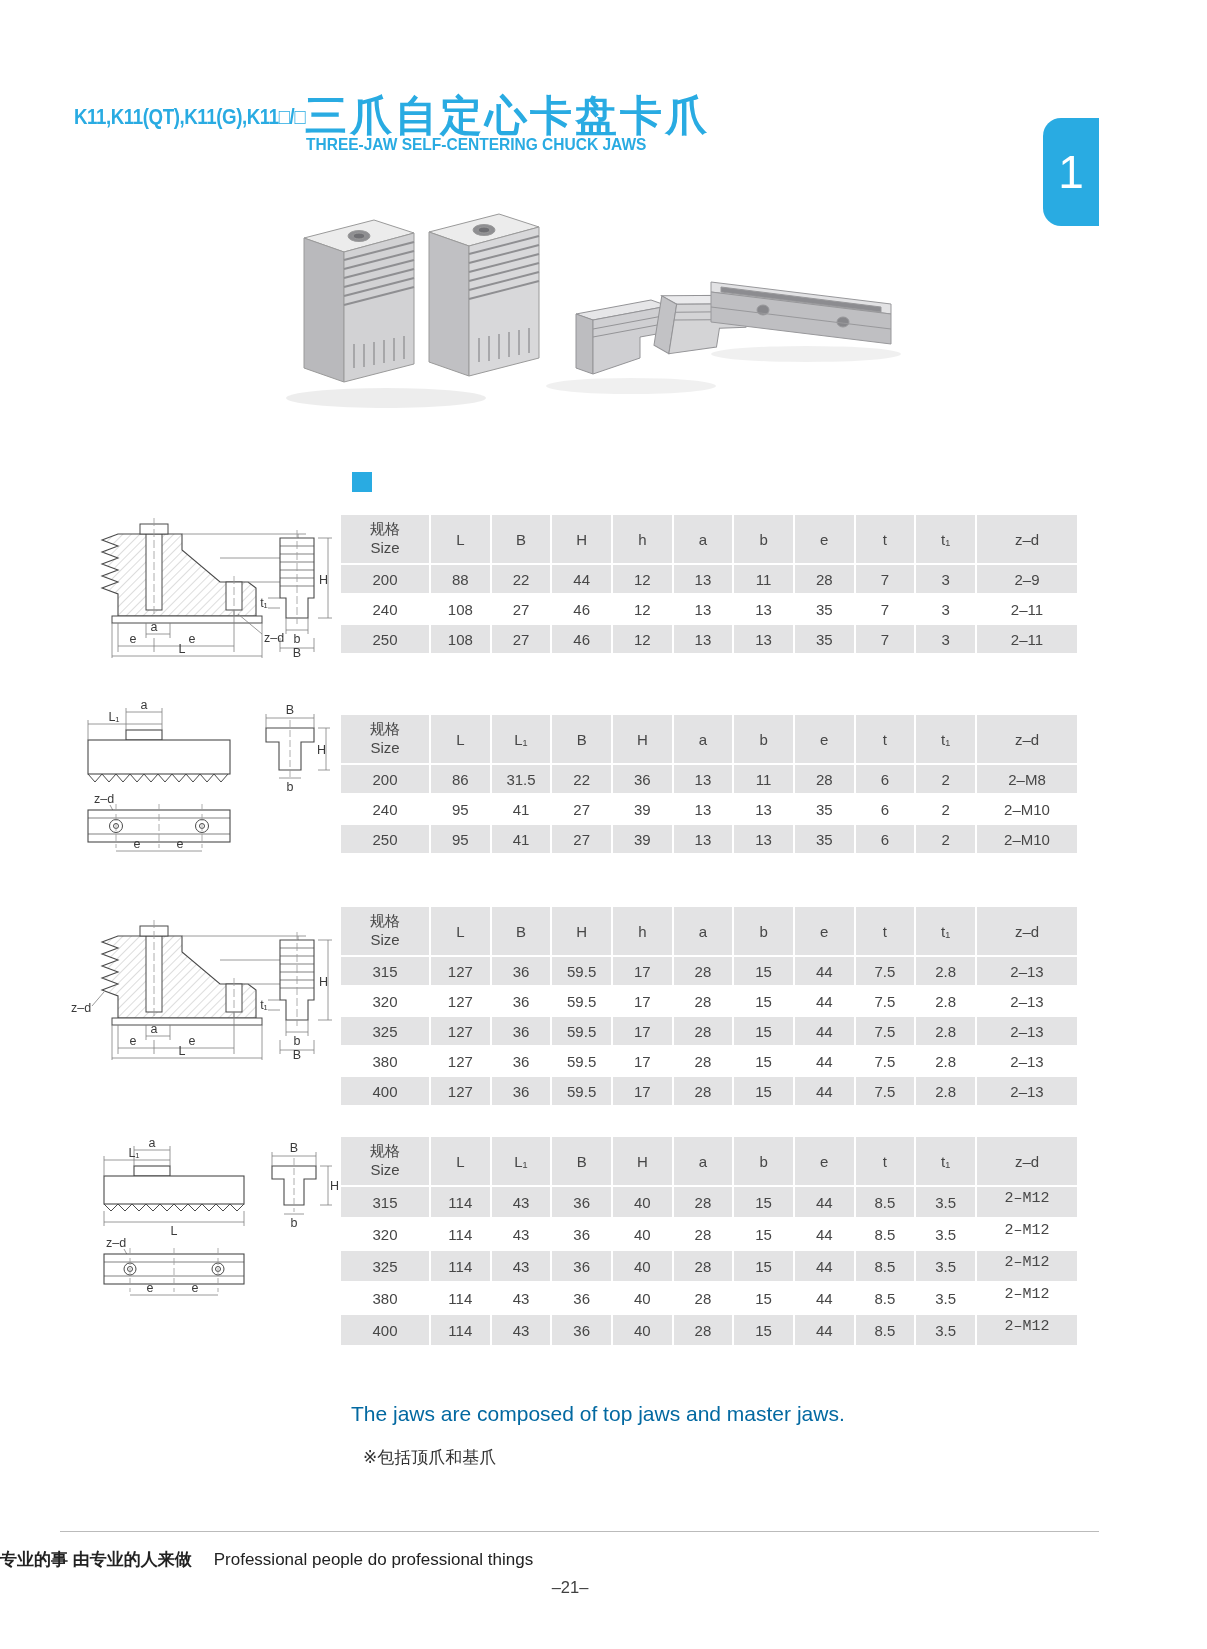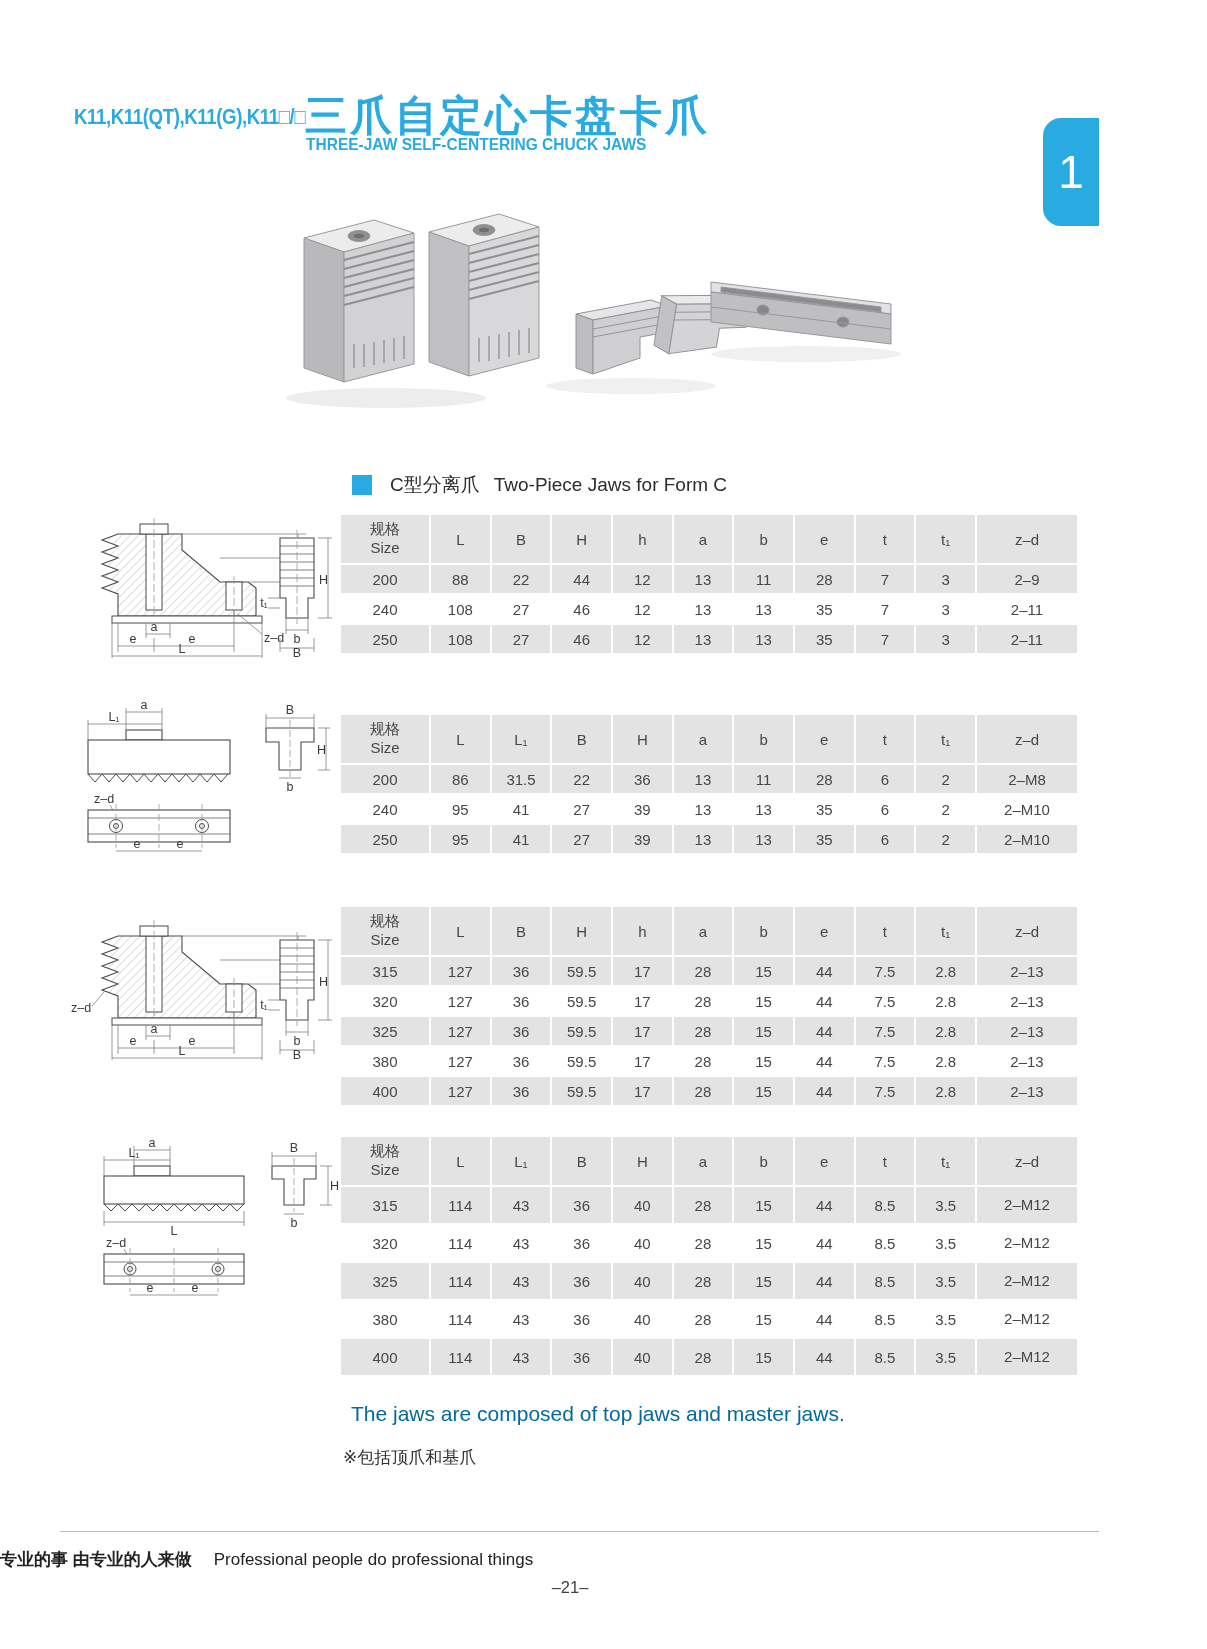--- a/index.html
+++ b/index.html
@@ -25,34 +25,34 @@
   .section-title .cn{margin-right:14px;}
 
   
   table.tbl{position:absolute;left:339px;border-collapse:separate;border-spacing:2px;
             table-layout:fixed;width:740px;}
   table.tbl th,table.tbl td{text-align:center;font-weight:normal;font-size:15px;color:#474747;}
   table.tbl thead th{background:#E3E3E4;height:46px;}
   table.tbl thead th div{line-height:1.25;}
   table.tbl td{background:#E3E3E4;height:26px;}
   table.tbl tbody tr:nth-child(even) td{background:#fff;}
-  table.tbl[data-table="3"] td:last-child{vertical-align:top;padding-top:9px;}
+  table.tbl[data-table="3"] td:last-child{vertical-align:top;padding-top:3px;font-family:Liberation Mono, monospace;}
   .t1{top:513px;} .t2{top:713px;} .t3{top:905px;} .t4{top:1135px;}
 
   
   .drawing{position:absolute;}
   .d1{left:70px;top:510px;} .d2{left:70px;top:698px;}
   .d3{left:70px;top:912px;} .d4{left:92px;top:1138px;}
   .drawing svg{display:block;}
   .dim-text{font-size:12.5px;fill:#3a3a3a;font-family:"Liberation Sans","DejaVu Sans",sans-serif;}
 
   .photo{position:absolute;left:266px;top:186px;}
 
   
-  .note-cn{position:absolute;left:343px;top:1446px;font-size:17px;color:#333;}
+  .note-cn{position:absolute;left:363px;top:1446px;font-size:17px;color:#333;}
   .note-en{position:absolute;left:351px;top:1402px;font-size:21px;color:#0369a1;}
   .footer-rule{position:absolute;left:60px;top:1531px;width:1087px;height:1px;background:#bbb;}
   .footer-slogan{position:absolute;left:0;top:1548px;width:1140px;text-align:left;
                  font-size:17px;color:#222;}
   .footer-slogan .cn{font-weight:600;margin-right:22px;}
   .page-number{position:absolute;left:0;top:1578px;width:1140px;text-align:center;
                font-size:16.5px;color:#404040;}
 </style>
 </head>
 <body>
@@ -141,23 +141,20 @@
         <path d="M455,101 L615,121 L615,126 L455,106 Z" fill="#8c8c90"></path>
         <ellipse cx="497" cy="124" rx="6" ry="5" fill="#87878b"></ellipse>
         <ellipse cx="577" cy="136" rx="6" ry="5" fill="#87878b"></ellipse>
         <line x1="445" y1="121" x2="625" y2="143"></line>
       </g>
     </svg>
   </div>
 
   <div class="section-header">
     <div class="section-square"></div>
-    <div class="section-title">
-      <span class="cn">C型分离爪</span><span>Two-Piece Jaws for Form C</span>
-    </div>
   </div>
 
   <div class="drawing d1">
     <svg width="265" height="148" viewBox="0 0 265 148">
       <defs>
         <pattern id="hz1" width="6" height="6" patternUnits="userSpaceOnUse" patternTransform="rotate(45)">
           <line x1="0" y1="0" x2="0" y2="6" stroke="#aaa" stroke-width="0.8"></line>
         </pattern>
       </defs>
       <path d="M48,24 L112,24 L112,40 L150,72 L178,72 L186,78 L186,106 L48,106 L48,84 L32,78 L48,72 L32,66 L48,60 L32,54 L48,48 L32,42 L48,36 L32,30 Z" fill="url(#hz1)" stroke="#4a4a4a" stroke-width="1.1"></path>

